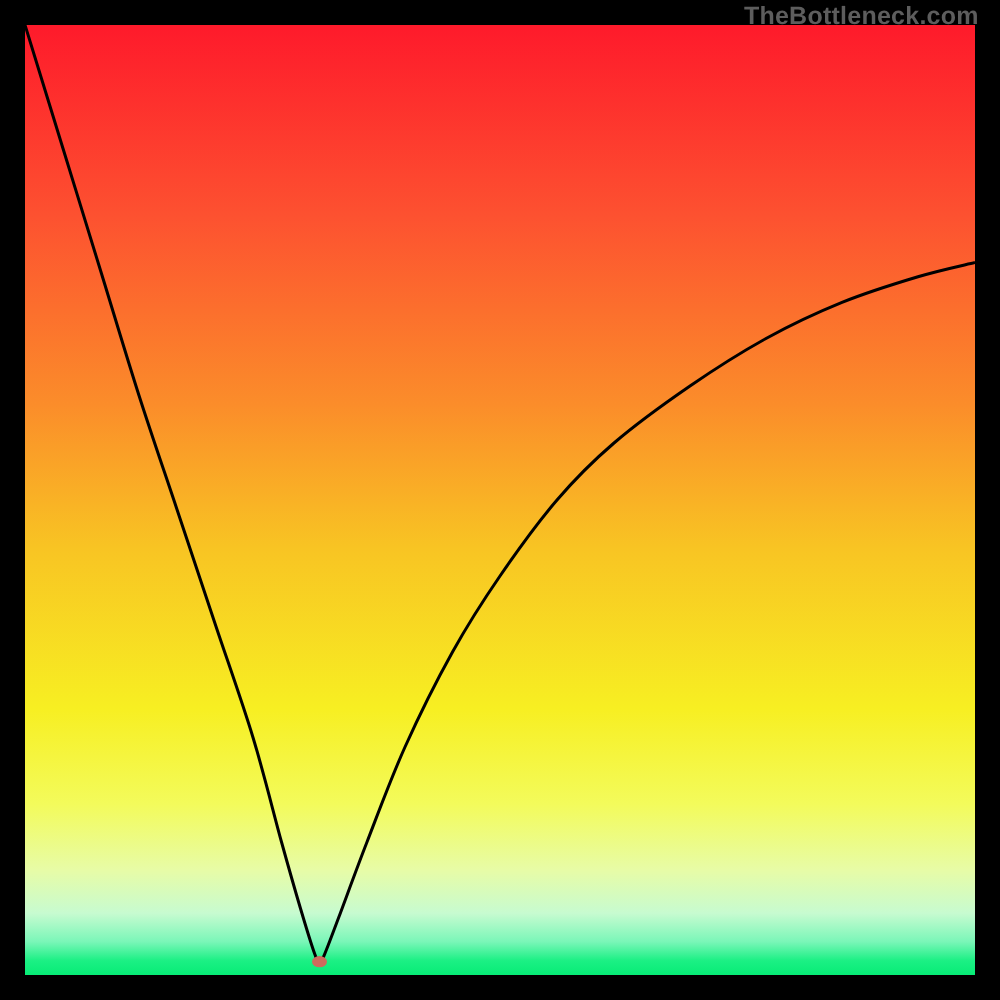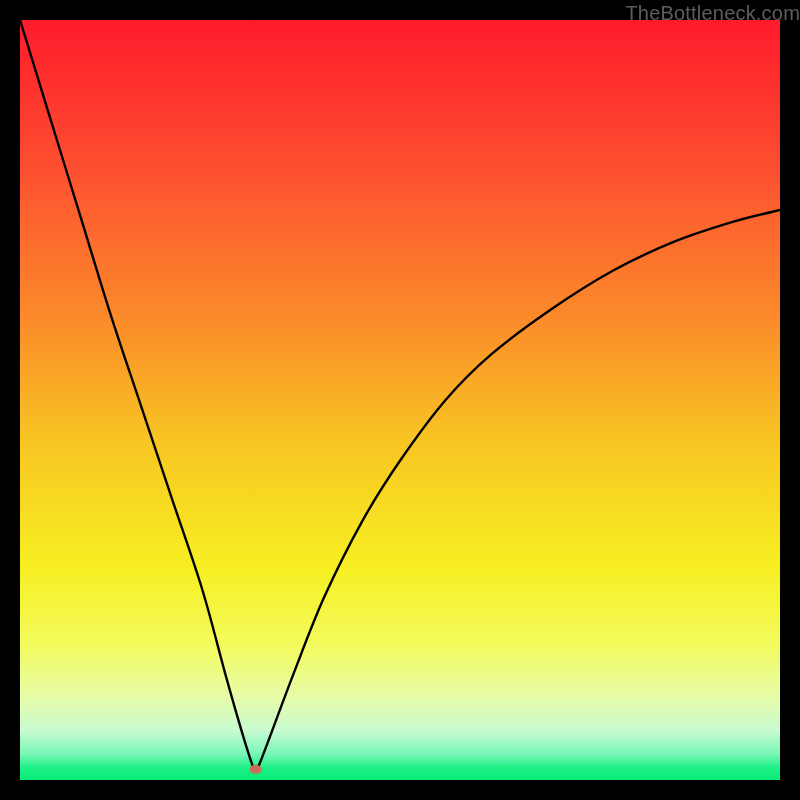--- a/index.html
+++ b/index.html
@@ -7,24 +7,24 @@
     padding: 0;
     width: 800px;
     height: 800px;
     background: #000;
     font-family: Arial, Helvetica, sans-serif;
     overflow: hidden;
   }
   .watermark {
     position: absolute;
     top: 2px;
-    right: 0;
+    right: 17px;
     color: #5d5d5d;
     font-size: 20px;
-    font-weight: 400;
+    font-weight: 700;
     letter-spacing: 0.2px;
     z-index: 10;
   }
   .plot {
     position: absolute;
     left: 20px;
     top: 20px;
     width: 760px;
     height: 760px;
   }

